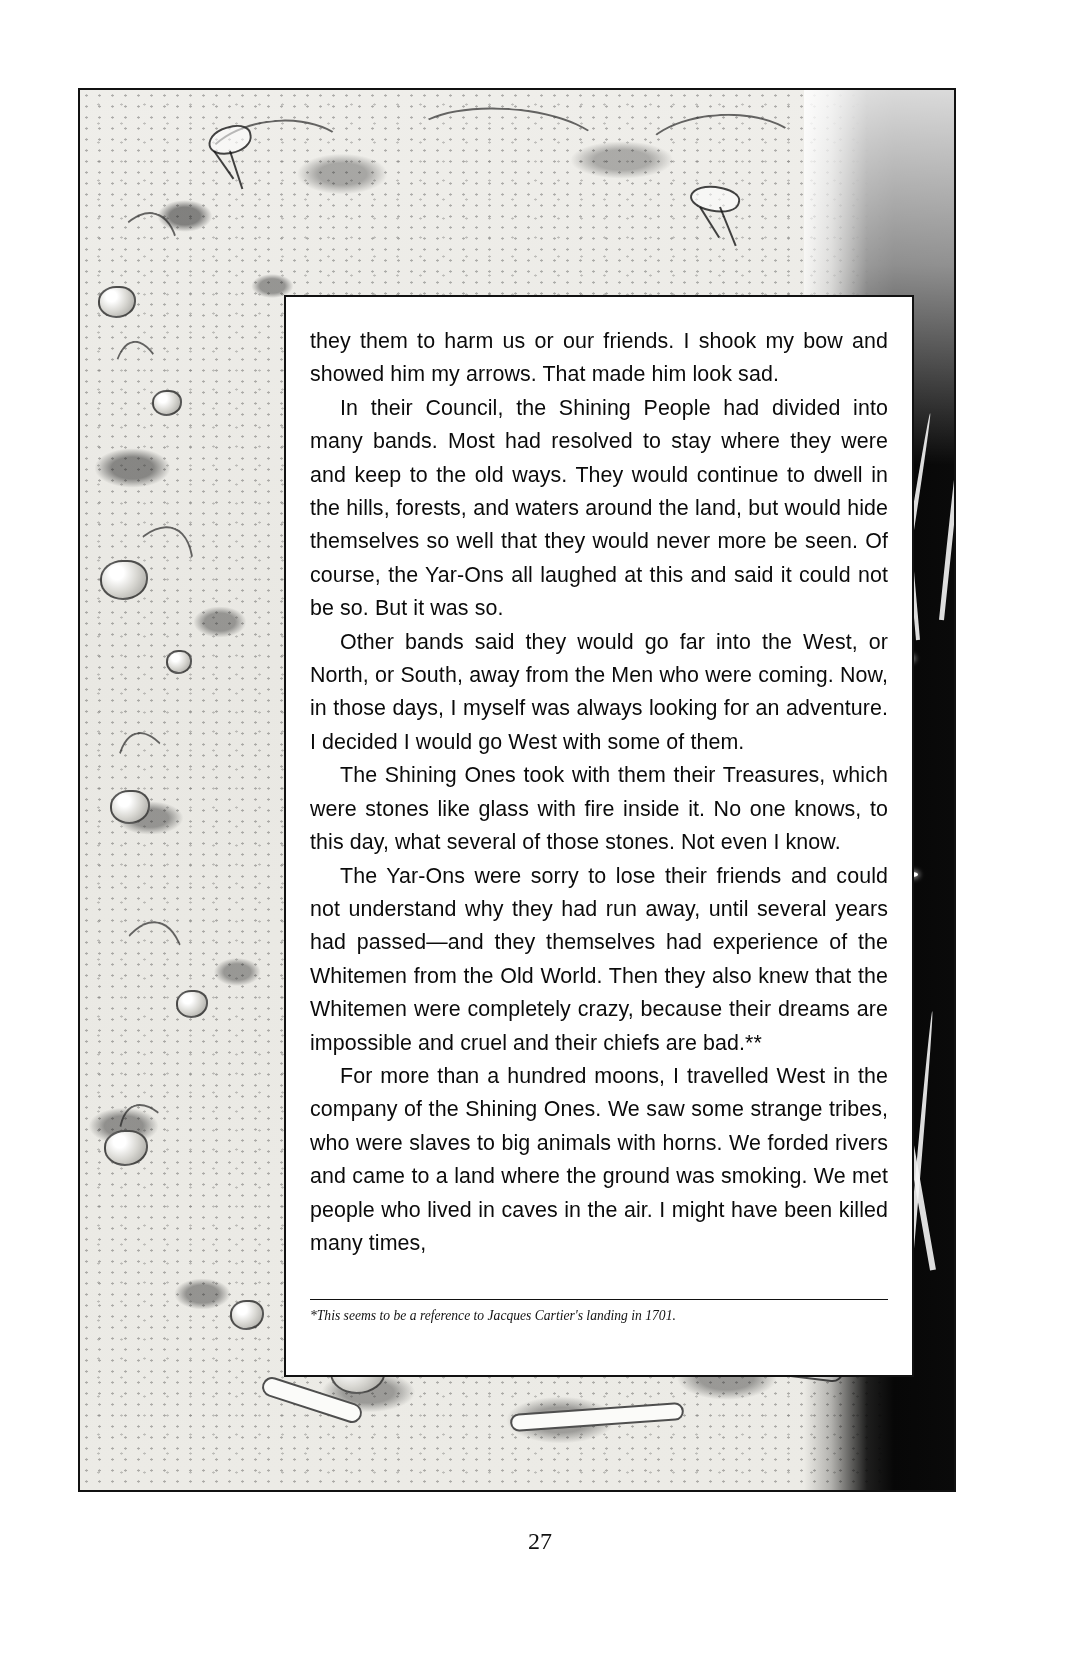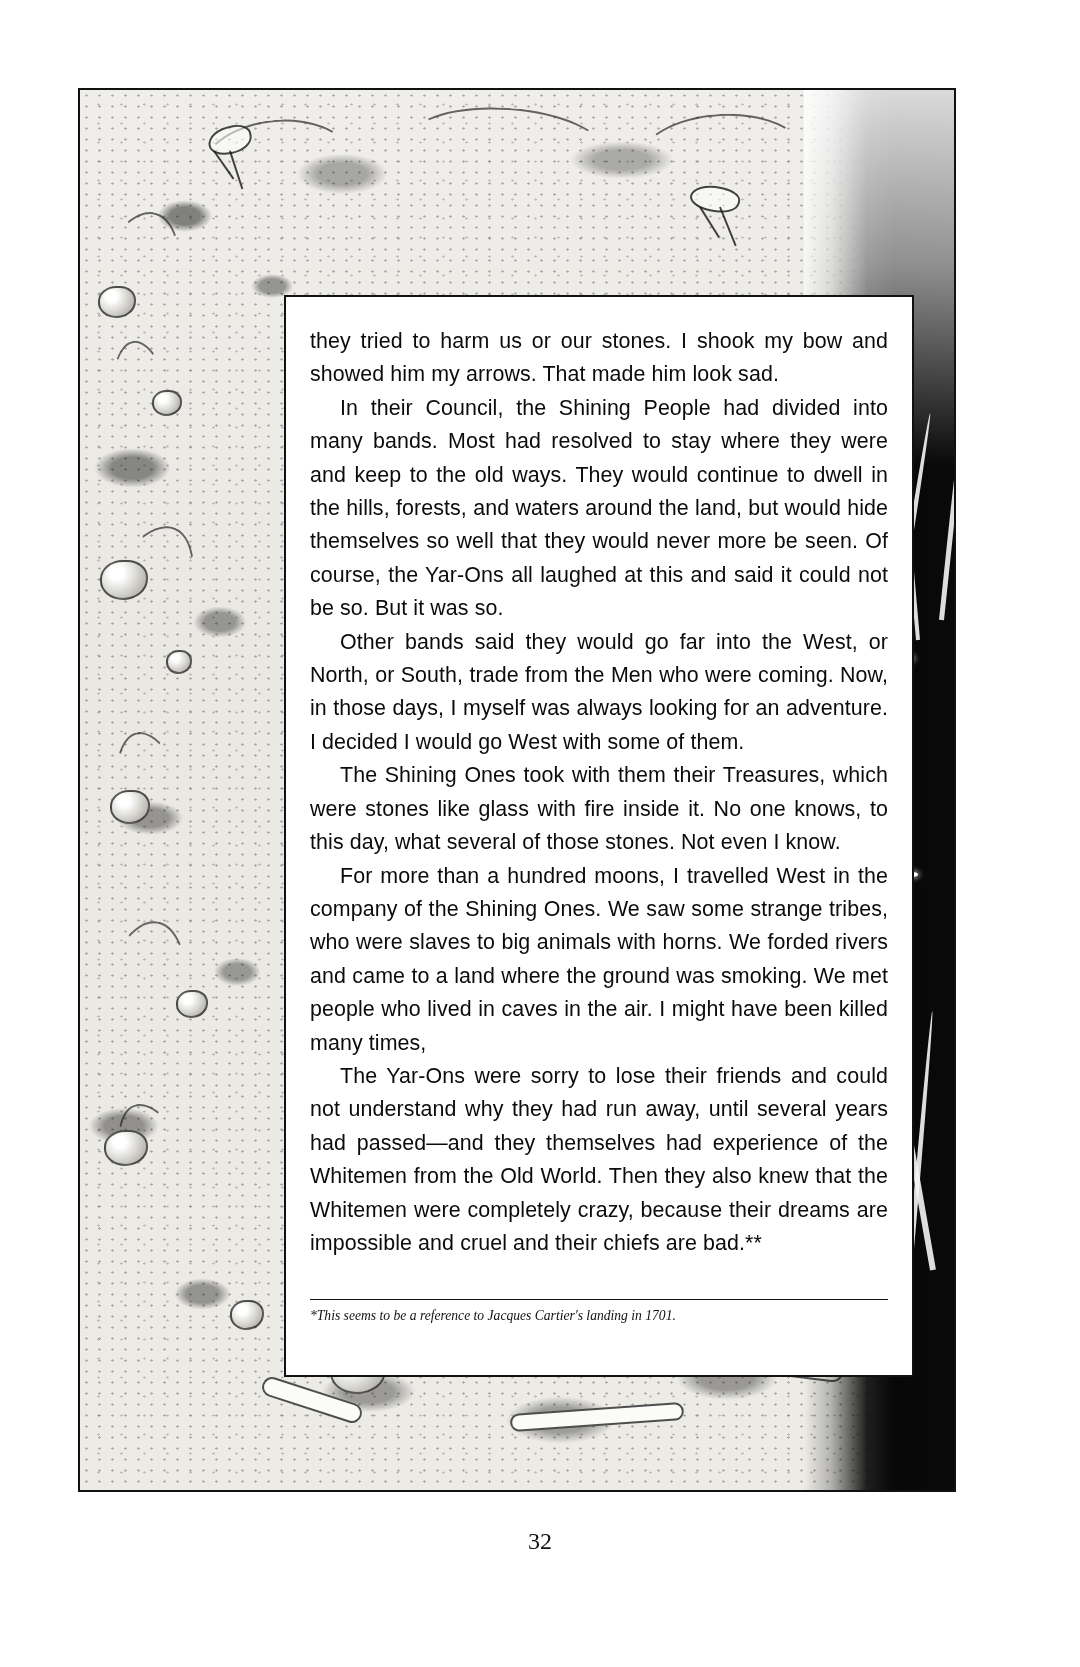--- a/index.html
+++ b/index.html
@@ -273,29 +273,29 @@
     <div class="eye" style="right:52px;  top:646px;"></div>
     <div class="eye" style="right:86px;  top:700px;"></div>
     <div class="eye" style="right:64px;  top:706px;"></div>
     <div class="eye" style="right:58px;  top:776px;"></div>
     <div class="eye" style="right:36px;  top:782px;"></div>
     <div class="eye" style="right:80px;  top:846px;"></div>
     <div class="eye" style="right:58px;  top:852px;"></div>
 
     <div id="text-card">
       <div id="body-text">
-        <p class="first">they tried to harm us or our stones. I shook my bow and showed him my arrows. That made him look sad.</p>
+        <p class="first">they them to harm us or our friends. I shook my bow and showed him my arrows. That made him look sad.</p>
         <p>In their Council, the Shining People had divided into many bands. Most had resolved to stay where they were and keep to the old ways. They would continue to dwell in the hills, forests, and waters around the land, but would hide themselves so well that they would never more be seen. Of course, the Yar-Ons all laughed at this and said it could not be so. But it was so.</p>
-        <p>Other bands said they would go far into the West, or North, or South, trade from the Men who were coming. Now, in those days, I myself was always looking for an adventure. I decided I would go West with some of them.</p>
+        <p>Other bands said they would go far into the West, or North, or South, away from the Men who were coming. Now, in those days, I myself was always looking for an adventure. I decided I would go West with some of them.</p>
         <p>The Shining Ones took with them their Treasures, which were stones like glass with fire inside it. No one knows, to this day, what several of those stones. Not even I know.</p>
+        <p>The Yar-Ons were sorry to lose their friends and could not understand why they had run away, until several years had passed—and they themselves had experience of the Whitemen from the Old World. Then they also knew that the Whitemen were completely crazy, because their dreams are impossible and cruel and their chiefs are bad.**</p>
         <p>For more than a hundred moons, I travelled West in the company of the Shining Ones. We saw some strange tribes, who were slaves to big animals with horns. We forded rivers and came to a land where the ground was smoking. We met people who lived in caves in the air. I might have been killed many times,</p>
-        <p>The Yar-Ons were sorry to lose their friends and could not understand why they had run away, until several years had passed—and they themselves had experience of the Whitemen from the Old World. Then they also knew that the Whitemen were completely crazy, because their dreams are impossible and cruel and their chiefs are bad.**</p>
       </div>
 
       <div id="footnotes">
         <p>*This seems to be a reference to Jacques Cartier's landing in 1701.</p>
       </div>
     </div>
 
   </div>
 
-  <div id="page-number">32</div>
+  <div id="page-number">27</div>
 </div>
 
 </body></html>

